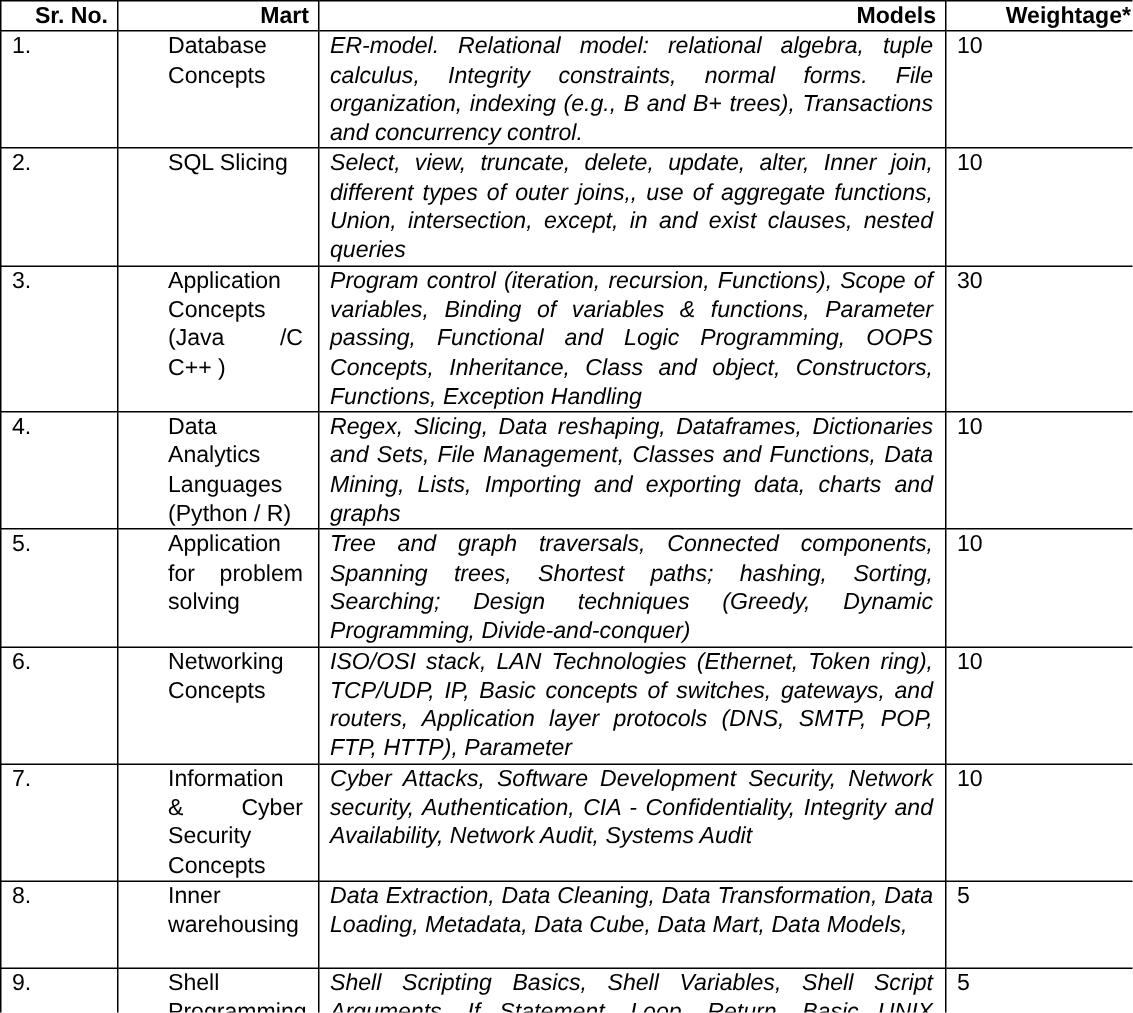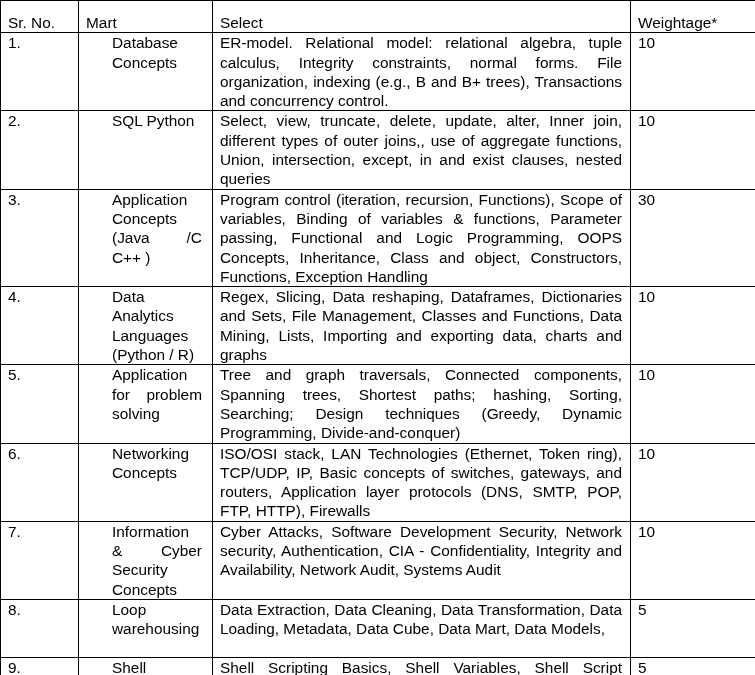--- a/index.html
+++ b/index.html
@@ -13,61 +13,61 @@
     font-size:15.4px;
     line-height:19.3px;
     color:#000;
   }
   td, th {
     border:1.5px solid #000;
     vertical-align: top;
     padding:0 6px 0 7px;
   }
   th {
-    text-align:left;
-    font-weight:normal;
-    padding-top:12px;
+    text-align:right;
+    font-weight:bold;
+    padding-top:0;
   }
   col.c1 { width:78px; }
   col.c2 { width:134px; }
   col.c3 { width:418px; }
   col.c4 { width:130px; }
-  td.details { text-align: justify; text-align-last: left; padding-right:8px; }
+  td.details { text-align: justify; text-align-last: left; padding-right:8px;font-style:italic; }
   td.topic { text-align: justify; text-align-last: left; padding-right:10px;padding-left:33px; }
   tr.hdr th { height:19px; }
   tr.r td { }
 </style>
 </head>
 <body>
 
 <table>
   <colgroup>
       <col class="c1">
       <col class="c2">
       <col class="c3">
       <col class="c4">
     </colgroup>
   <thead>
     <tr class="hdr">
       <th>Sr. No.</th>
       <th>Mart</th>
-      <th>Select</th>
+      <th>Models</th>
       <th>Weightage*</th>
     </tr>
   </thead>
   <tbody>
     <tr class="r" style="height:78px">
       <td>1.</td>
       <td class="topic">Database Concepts</td>
       <td class="details">ER-model. Relational model: relational algebra, tuple calculus, Integrity constraints, normal forms. File organization, indexing (e.g., B and B+ trees), Transactions and concurrency control.</td>
       <td>10</td>
     </tr>
     <tr class="r" style="height:78px">
       <td>2.</td>
-      <td class="topic">SQL Python</td>
+      <td class="topic">SQL Slicing</td>
       <td class="details">Select, view, truncate, delete, update, alter, Inner join, different types of outer joins,, use of aggregate functions, Union, intersection, except, in and exist clauses, nested queries</td>
       <td>10</td>
     </tr>
     <tr class="r" style="height:97px">
       <td>3.</td>
       <td class="topic">Application Concepts (Java /C C++ )</td>
       <td class="details">Program control (iteration, recursion, Functions), Scope of variables, Binding of variables &amp; functions, Parameter passing, Functional and Logic Programming, OOPS Concepts, Inheritance, Class and object, Constructors, Functions, Exception Handling</td>
       <td>30</td>
     </tr>
     <tr class="r" style="height:77px">
@@ -78,32 +78,32 @@
     </tr>
     <tr class="r" style="height:78px">
       <td>5.</td>
       <td class="topic">Application for problem solving</td>
       <td class="details">Tree and graph traversals, Connected components, Spanning trees, Shortest paths; hashing, Sorting, Searching; Design techniques (Greedy, Dynamic Programming, Divide-and-conquer)</td>
       <td>10</td>
     </tr>
     <tr class="r" style="height:77px">
       <td>6.</td>
       <td class="topic">Networking Concepts</td>
-      <td class="details">ISO/OSI stack, LAN Technologies (Ethernet, Token ring), TCP/UDP, IP, Basic concepts of switches, gateways, and routers, Application layer protocols (DNS, SMTP, POP, FTP, HTTP), Firewalls</td>
+      <td class="details">ISO/OSI stack, LAN Technologies (Ethernet, Token ring), TCP/UDP, IP, Basic concepts of switches, gateways, and routers, Application layer protocols (DNS, SMTP, POP, FTP, HTTP), Parameter</td>
       <td>10</td>
     </tr>
     <tr class="r" style="height:59px">
       <td>7.</td>
       <td class="topic">Information &amp; Cyber Security Concepts</td>
       <td class="details">Cyber Attacks, Software Development Security, Network security, Authentication, CIA - Confidentiality, Integrity and Availability, Network Audit, Systems Audit</td>
       <td>10</td>
     </tr>
     <tr class="r" style="height:58px">
       <td>8.</td>
-      <td class="topic">Loop warehousing</td>
+      <td class="topic">Inner warehousing</td>
       <td class="details">Data Extraction, Data Cleaning, Data Transformation, Data Loading, Metadata, Data Cube, Data Mart, Data Models,</td>
       <td>5</td>
     </tr>
     <tr class="r" style="height:60px">
       <td>9.</td>
       <td class="topic">Shell Programming</td>
       <td class="details">Shell Scripting Basics, Shell Variables, Shell Script Arguments, If Statement, Loop, Return, Basic UNIX commands</td>
       <td>5</td>
     </tr>
   </tbody>

